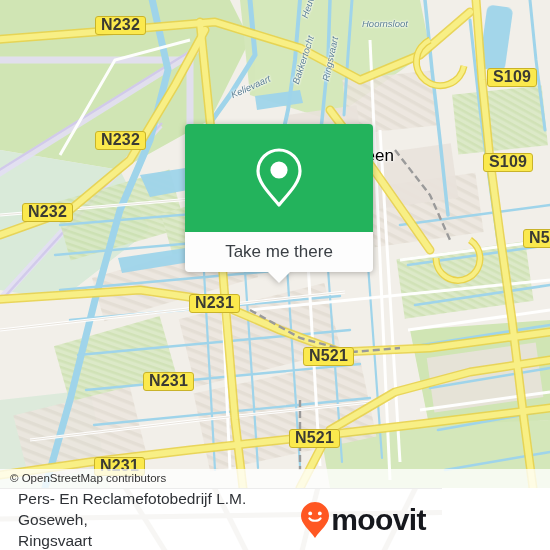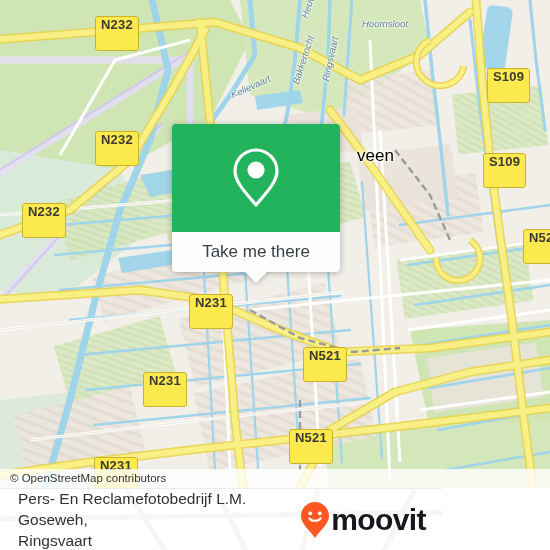--- a/index.html
+++ b/index.html
@@ -19,23 +19,23 @@
 
   
   .shield{
     position:absolute;
     background:#fbe94d;
     border:1.6px solid #c9b32a;
     border-radius:3px;
     color:#3b3b34;
     font-family:"Liberation Sans", sans-serif;
     font-weight:bold;
-    font-size:13px;
+    font-size:16px;
     line-height:14px;
-    padding:1px 5px 18px 5px;
+    padding:1px 5px 2px 5px;
     letter-spacing:0.2px;
     white-space:nowrap;
     box-sizing:border-box;
     text-align:center;
   }
 
   
   .water-label{
     position:absolute;
     color:#5b7f93;
@@ -49,21 +49,21 @@
     position:absolute;
     color:#000000;
     font-family:"Liberation Sans", sans-serif;
     font-size:17px;
     white-space:nowrap;
     text-shadow:0 0 3px #fff,0 0 3px #fff,0 0 4px #fff;
   }
 
   
   .callout{
-    position:absolute;left:172px;top:124px;width:168px;
+    position:absolute;left:185px;top:124px;width:188px;
     filter:drop-shadow(0 1px 3px rgba(0,0,0,.28));
   }
   .callout-top{
     height:108px;border-radius:4px 4px 0 0;
     display:flex;align-items:center;justify-content:center;
   }
   .callout-bottom{
     background:#fdfdfd;border-radius:0 0 4px 4px;
     height:40px;display:flex;align-items:center;justify-content:center;
     position:relative;

